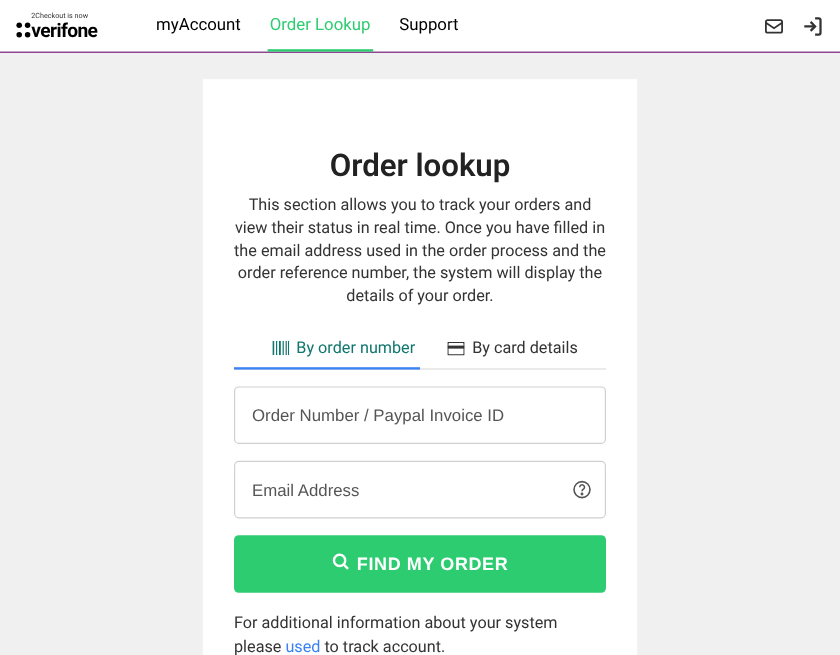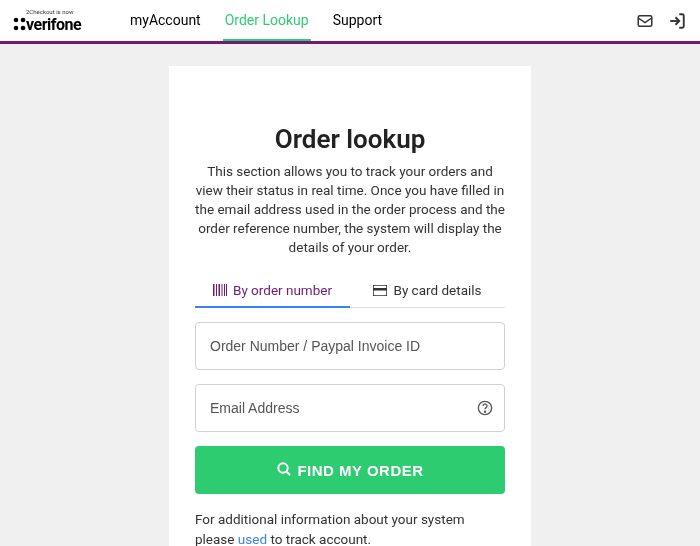--- a/index.html
+++ b/index.html
@@ -6,21 +6,21 @@
   body {
     width: 700px;
     height: 546px;
     font-family: -apple-system, BlinkMacSystemFont, "Segoe UI", Roboto, Arial, sans-serif;
     background: #f0f0f0;
     overflow: hidden;
   }
   .topbar {
     height: 44px;
     background: #ffffff;
-    border-bottom: 3px solid #701a75;
+    border-bottom: 1px solid #701a75;
     display: flex;
     align-items: center;
     padding: 0 14px 0 12px;
   }
   .brand {
     display: flex;
     align-items: center;
     margin-right: 18px;
   }
   .brand svg { display: block; }
@@ -89,22 +89,23 @@
     color: #333;
     cursor: pointer;
     display: flex;
     align-items: center;
     justify-content: center;
     gap: 6px;
     border-bottom: 2px solid transparent;
     margin-bottom: -1px;
   }
   .tab.active {
-    color: #701a75;
+    color: #0f766e;
     border-bottom-color: #3b82f6;
+    justify-content: flex-end;
   }
   .tab .ticon { display: inline-flex; }
   .field {
     position: relative;
     margin-bottom: 14px;
   }
   .field input {
     width: 100%;
     height: 48px;
     border: 1px solid #d0d0d0;

